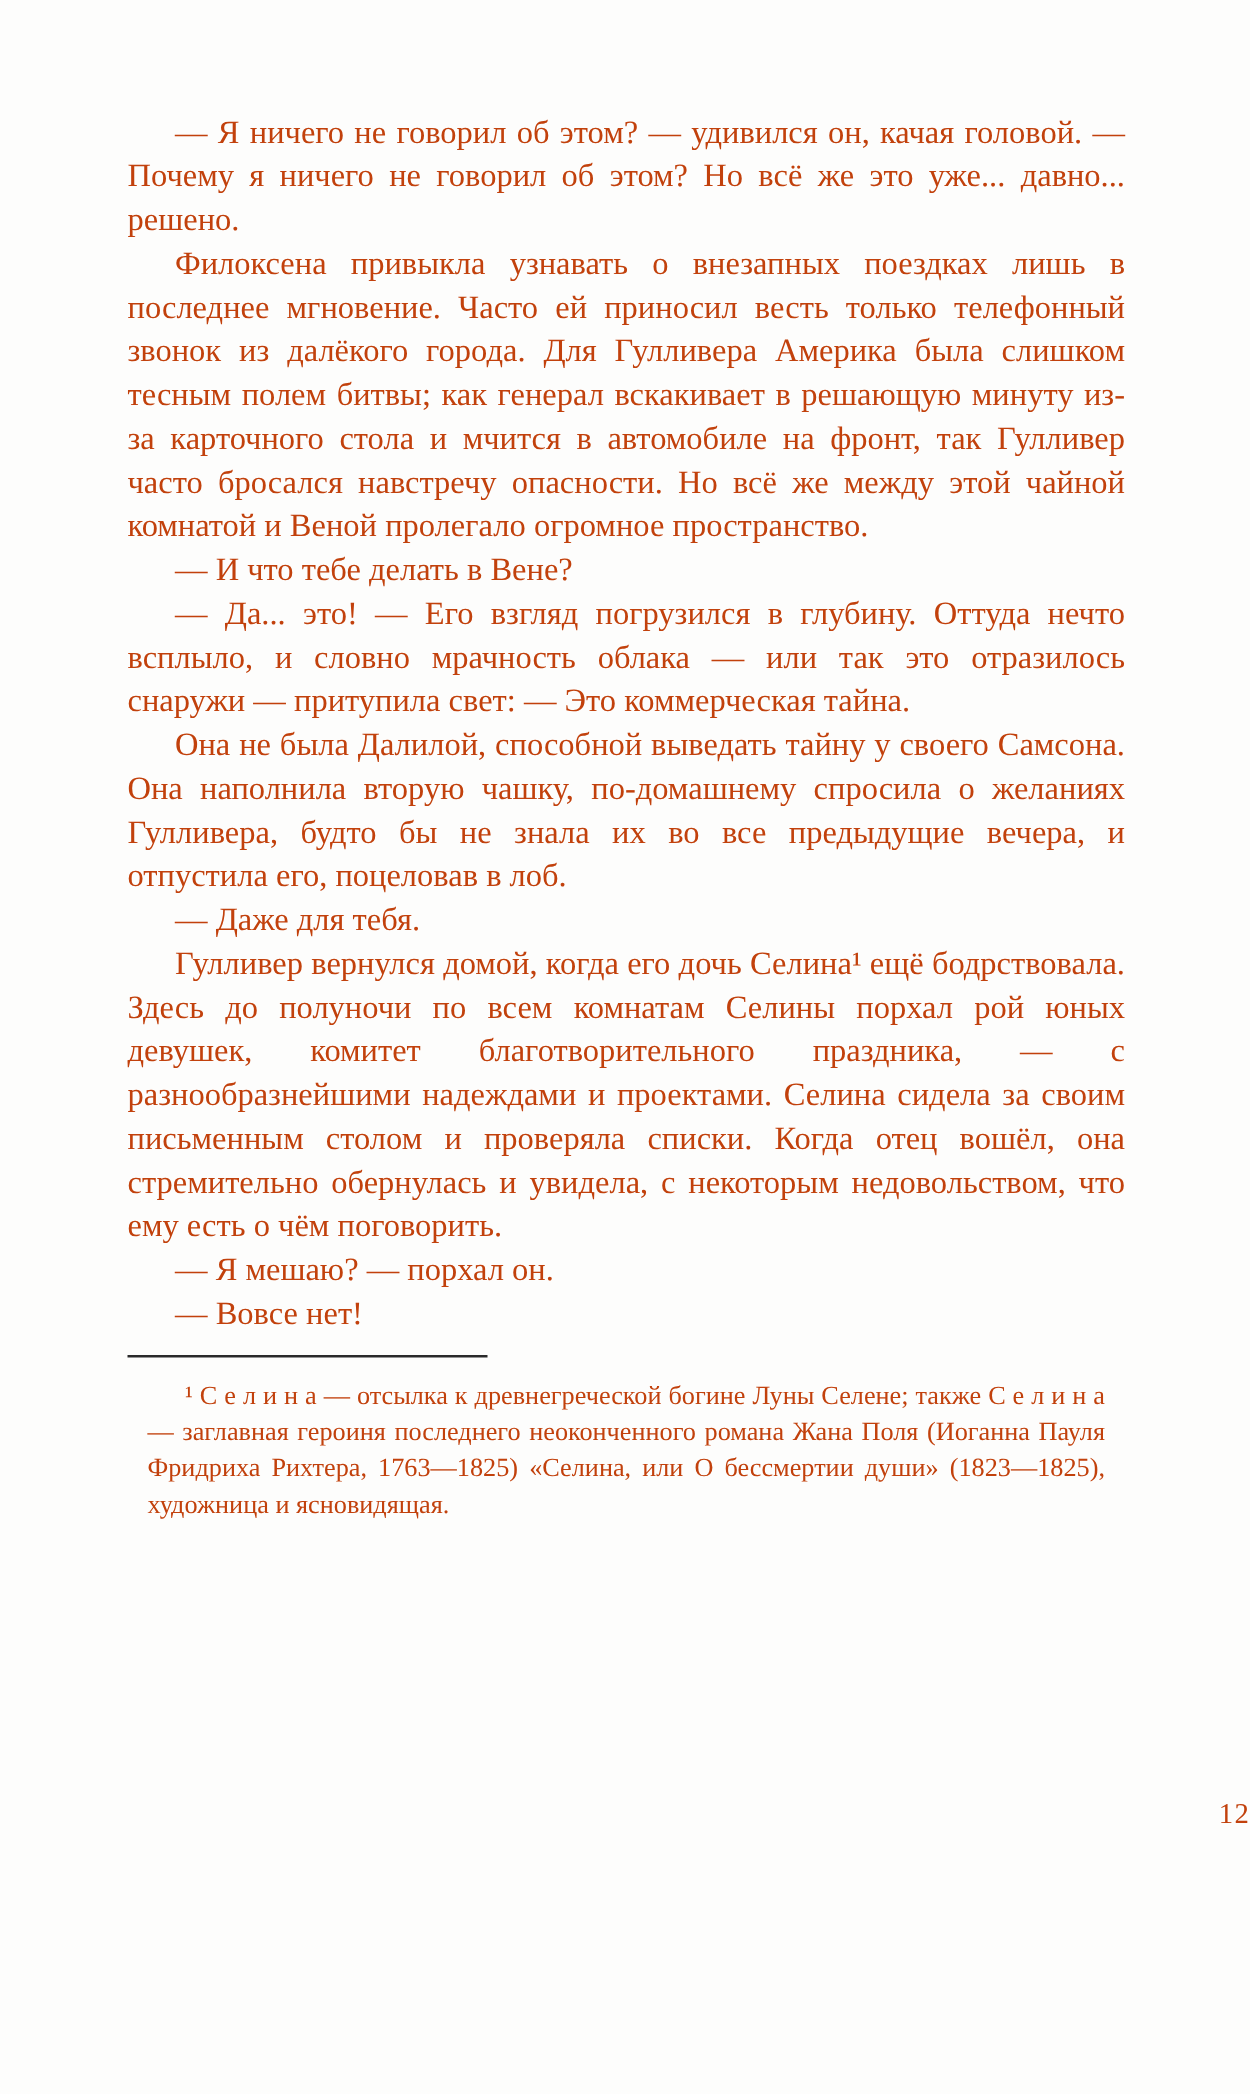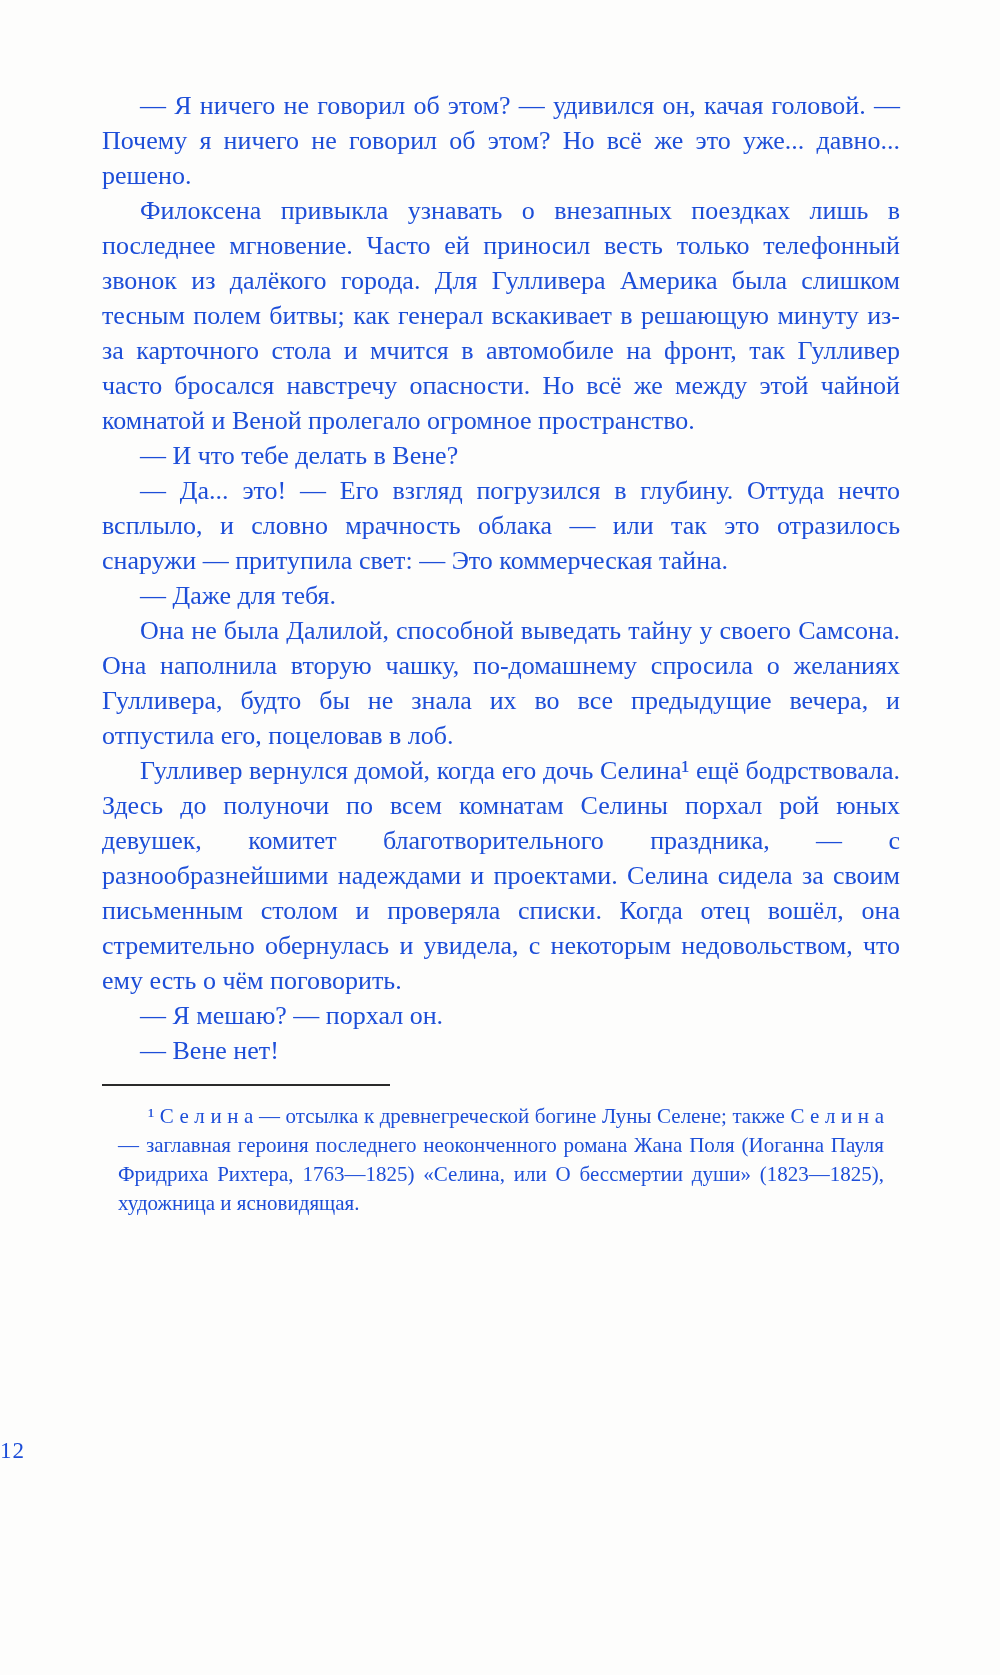--- a/index.html
+++ b/index.html
@@ -6,21 +6,21 @@
     margin: 0;
     padding: 0;
     background: #f4f4f2;
   }
   .page {
     position: relative;
     width: 1000px;
     height: 1675px;
     margin: 0 auto;
     background: #fdfdfc;
-    color: #1d4ed8;
+    color: #c2410c;
     font-family: "Liberation Serif", "DejaVu Serif", serif;
     overflow: hidden;
     box-sizing: border-box;
   }
   .text-block {
     padding: 88px 100px 0 102px;
     font-size: 26px;
     line-height: 35px;
     text-align: justify;
   }
@@ -43,40 +43,40 @@
     font-size: 21px;
     line-height: 29px;
     text-align: justify;
     text-indent: 30px;
   }
   .page-number {
     position: absolute;
     top: 1438px;
     left: 0;
     width: 100%;
-    text-align: left;
+    text-align: right;
     font-size: 23px;
     letter-spacing: 1px;
   }
 </style>
 </head>
 <body>
 
 <div class="page">
 
   <div class="text-block">
     <p>— Я ничего не говорил об этом? — удивился он, качая головой. — Почему я ничего не говорил об этом? Но всё же это уже... давно... решено.</p>
     <p>Филоксена привыкла узнавать о внезапных поездках лишь в последнее мгновение. Часто ей приносил весть только телефонный звонок из далёкого города. Для Гулливера Америка была слишком тесным полем битвы; как генерал вскакивает в решающую минуту из-за карточного стола и мчится в автомобиле на фронт, так Гулливер часто бросался навстречу опасности. Но всё же между этой чайной комнатой и Веной пролегало огромное пространство.</p>
     <p>— И что тебе делать в Вене?</p>
     <p>— Да... это! — Его взгляд погрузился в глубину. Оттуда нечто всплыло, и словно мрачность облака — или так это отразилось снаружи — притупила свет: — Это коммерческая тайна.</p>
+    <p>Она не была Далилой, способной выведать тайну у своего Самсона. Она наполнила вторую чашку, по-домашнему спросила о желаниях Гулливера, будто бы не знала их во все предыдущие вечера, и отпустила его, поцеловав в лоб.</p>
     <p>— Даже для тебя.</p>
-    <p>Она не была Далилой, способной выведать тайну у своего Самсона. Она наполнила вторую чашку, по-домашнему спросила о желаниях Гулливера, будто бы не знала их во все предыдущие вечера, и отпустила его, поцеловав в лоб.</p>
     <p>Гулливер вернулся домой, когда его дочь Селина¹ ещё бодрствовала. Здесь до полуночи по всем комнатам Селины порхал рой юных девушек, комитет благотворительного праздника, — с разнообразнейшими надеждами и проектами. Селина сидела за своим письменным столом и проверяла списки. Когда отец вошёл, она стремительно обернулась и увидела, с некоторым недовольством, что ему есть о чём поговорить.</p>
     <p>— Я мешаю? — порхал он.</p>
-    <p>— Вене нет!</p>
+    <p>— Вовсе нет!</p>
   </div>
 
   <div class="footnote-area">
     <div class="footnote-rule"></div>
     <p class="footnote">¹ С е л и н а — отсылка к древнегреческой богине Луны Селене; также С е л и н а — заглавная героиня последнего неоконченного романа Жана Поля (Иоганна Пауля Фридриха Рихтера, 1763—1825) «Селина, или О бессмертии души» (1823—1825), художница и ясновидящая.</p>
   </div>
 
   <div class="page-number">12</div>
 
 </div>

